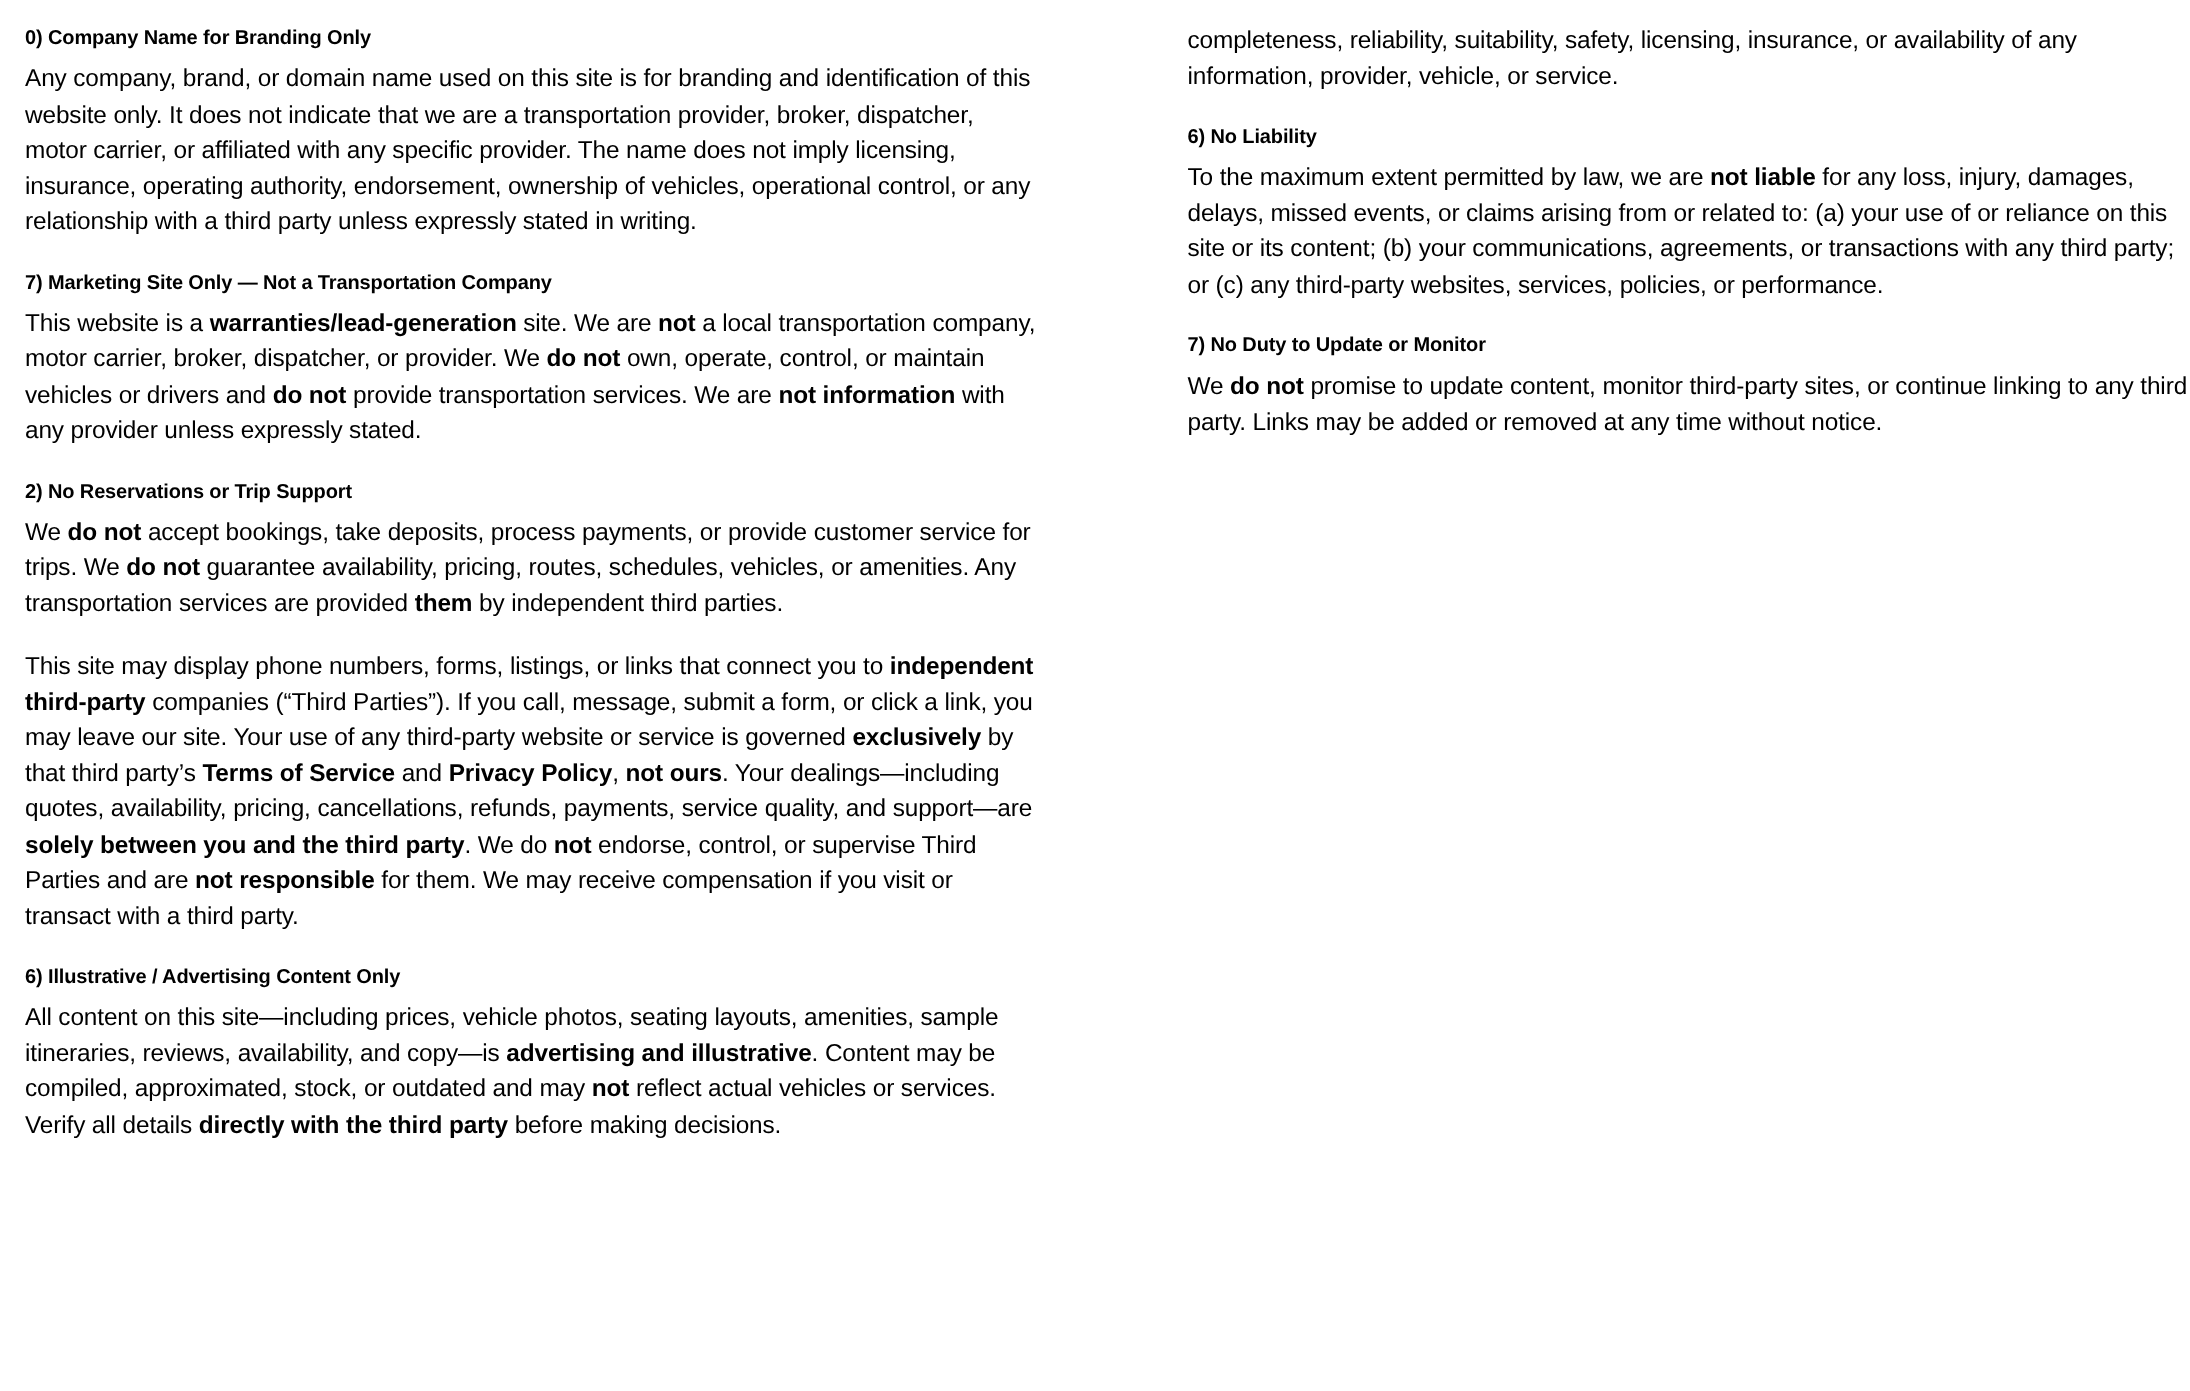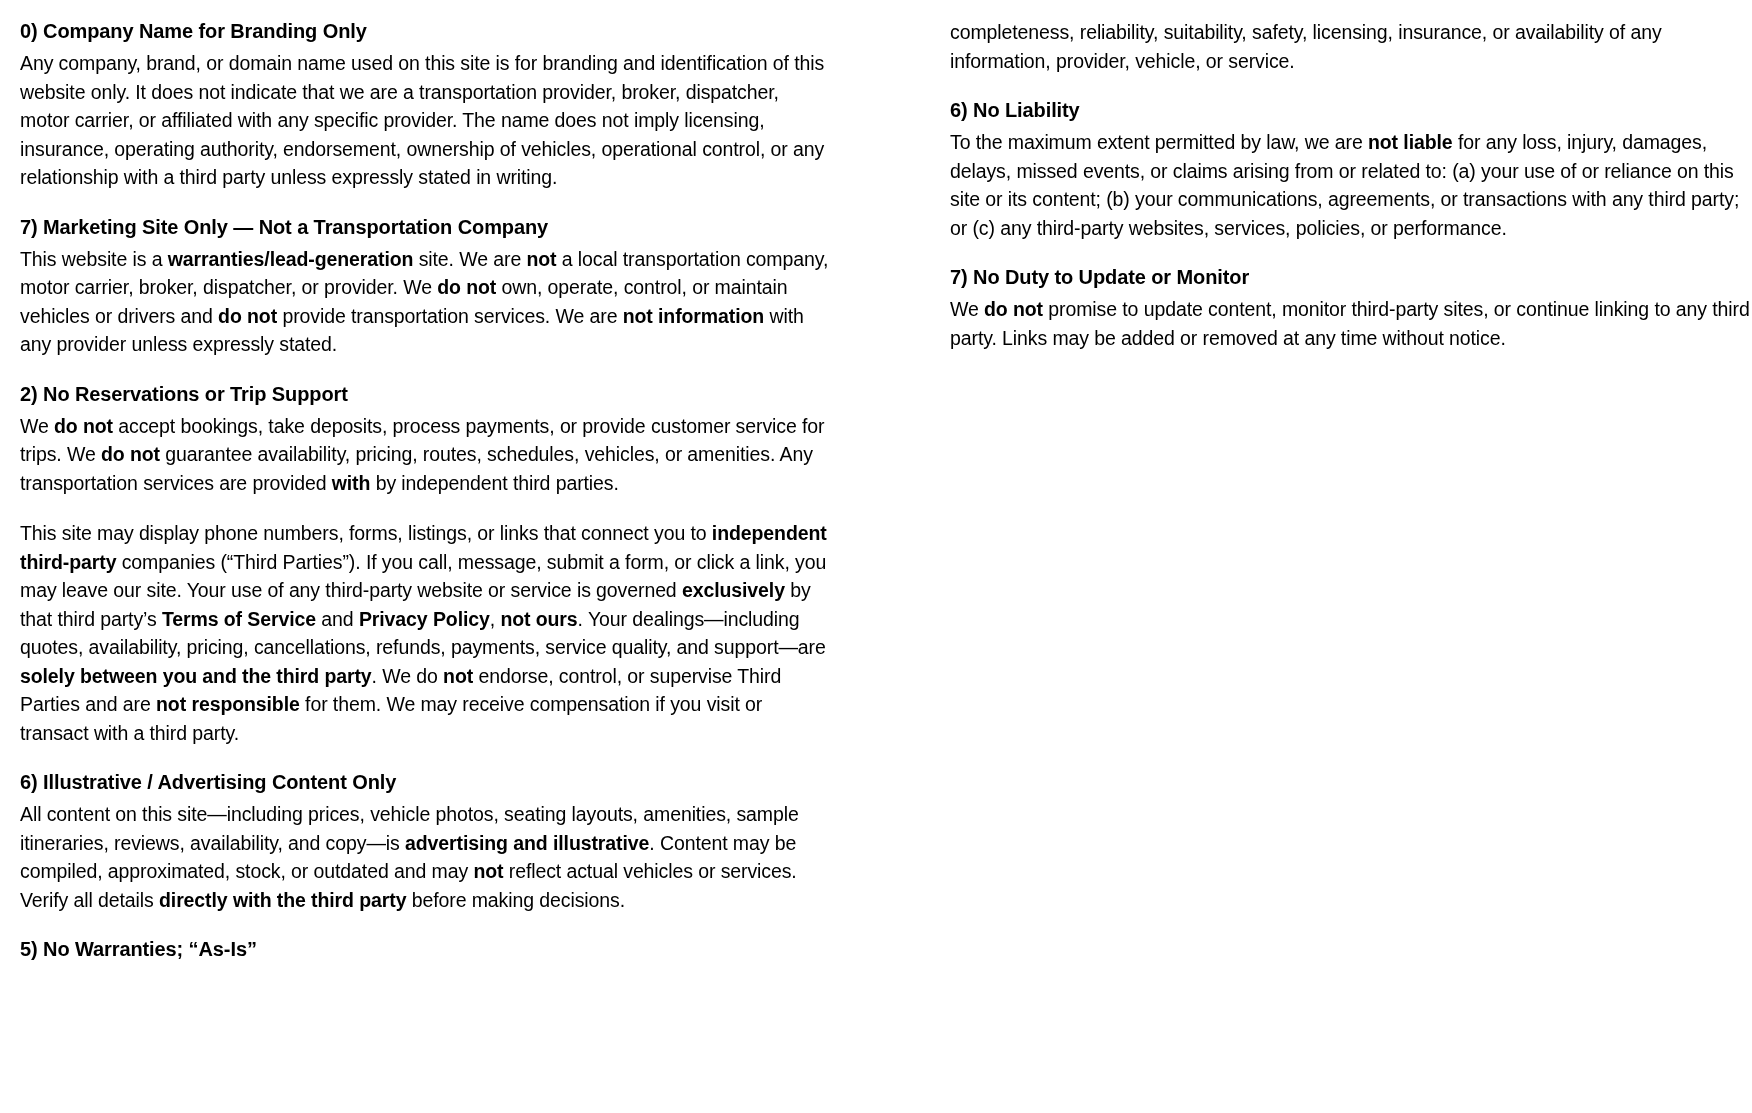--- a/index.html
+++ b/index.html
@@ -26,21 +26,21 @@
     top: 18px;
     width: 810px;
   }
   .col-left { left: 20px; }
   .col-right { left: 950px; }
 
   .section { margin-bottom: 22px; }
   .section:last-child { margin-bottom: 0; }
 
   h2.heading {
-    font-size: 20px;
+    font-size: 16px;
     line-height: 26px;
     font-weight: bold;
     margin: 0 0 5px 0;
     letter-spacing: -0.1px;
   }
   p.body-text {
     font-size: 19.5px;
     line-height: 28.5px;
     margin: 0;
     letter-spacing: -0.1px;
@@ -64,34 +64,33 @@
       <p class="body-text">Any company, brand, or domain name used on this site is for branding and identification of this website only. It does not indicate that we are a transportation provider, broker, dispatcher, motor carrier, or affiliated with any specific provider. The name does not imply licensing, insurance, operating authority, endorsement, ownership of vehicles, operational control, or any relationship with a third party unless expressly stated in writing.</p>
     </div>
 
     <div class="section">
       <h2 class="heading">7) Marketing Site Only — Not a Transportation Company</h2>
       <p class="body-text"> This website is a <b>warranties/lead-generation</b> site. We are <b>not</b> a local transportation company, motor carrier, broker, dispatcher, or provider. We <b>do not</b> own, operate, control, or maintain vehicles or drivers and <b>do not</b> provide transportation services. We are <b>not information</b> with any provider unless expressly stated.</p>
     </div>
 
     <div class="section">
       <h2 class="heading">2) No Reservations or Trip Support</h2>
-      <p class="body-text"> We <b>do not</b> accept bookings, take deposits, process payments, or provide customer service for trips. We <b>do not</b> guarantee availability, pricing, routes, schedules, vehicles, or amenities. Any transportation services are provided <b>with</b> by independent third parties.</p>
+      <p class="body-text"> We <b>do not</b> accept bookings, take deposits, process payments, or provide customer service for trips. We <b>do not</b> guarantee availability, pricing, routes, schedules, vehicles, or amenities. Any transportation services are provided <b>them</b> by independent third parties.</p>
     </div>
 
     <div class="section">
       <p class="body-text"> This site may display phone numbers, forms, listings, or links that connect you to <b>independent third-party</b> companies (“Third Parties”). If you call, message, submit a form, or click a link, you may leave our site. Your use of any third-party website or service is governed <b>exclusively</b> by that third party’s <b>Terms of Service</b> and <b>Privacy Policy</b>, <b>not ours</b>. Your dealings—including quotes, availability, pricing, cancellations, refunds, payments, service quality, and support—are <b>solely between you and the third party</b>. We do <b>not</b> endorse, control, or supervise Third Parties and are <b>not responsible</b> for them. We may receive compensation if you visit or transact with a third party.</p>
     </div>
 
     <div class="section">
       <h2 class="heading">6) Illustrative / Advertising Content Only</h2>
       <p class="body-text"> All content on this site—including prices, vehicle photos, seating layouts, amenities, sample itineraries, reviews, availability, and copy—is <b>advertising and illustrative</b>. Content may be compiled, approximated, stock, or outdated and may <b>not</b> reflect actual vehicles or services. Verify all details <b>directly with the third party</b> before making decisions.</p>
     </div>
 
     <div class="section">
-      <h2 class="heading">5) No Warranties; “As-Is”</h2>
     </div>
 
   </div>
 
   <div class="col col-right">
 
     <div class="section continued">
       <p class="body-text">completeness, reliability, suitability, safety, licensing, insurance, or availability of any information, provider, vehicle, or service.</p>
     </div>
 

